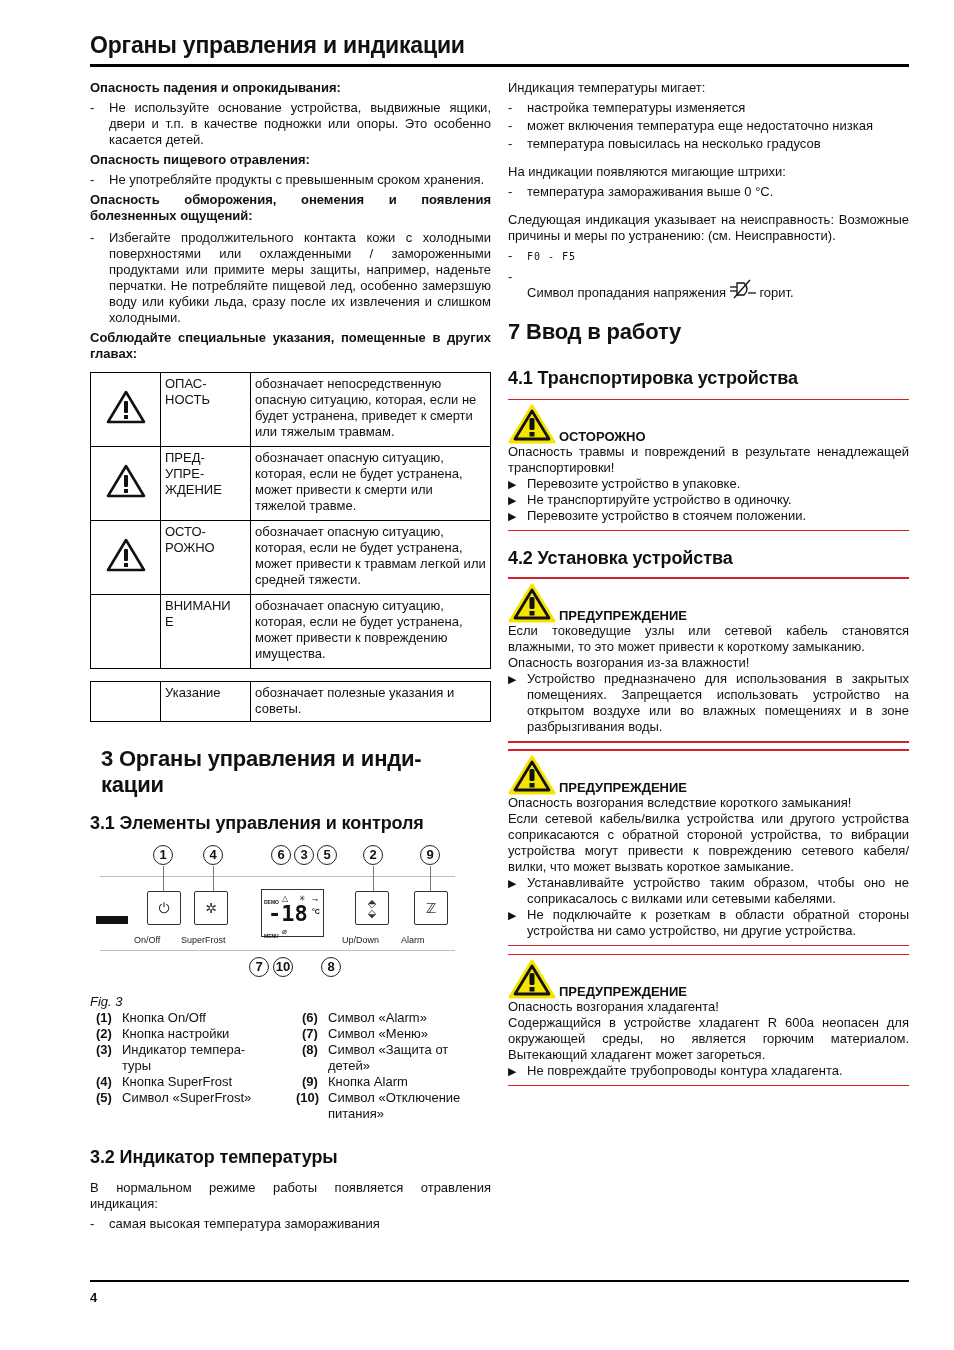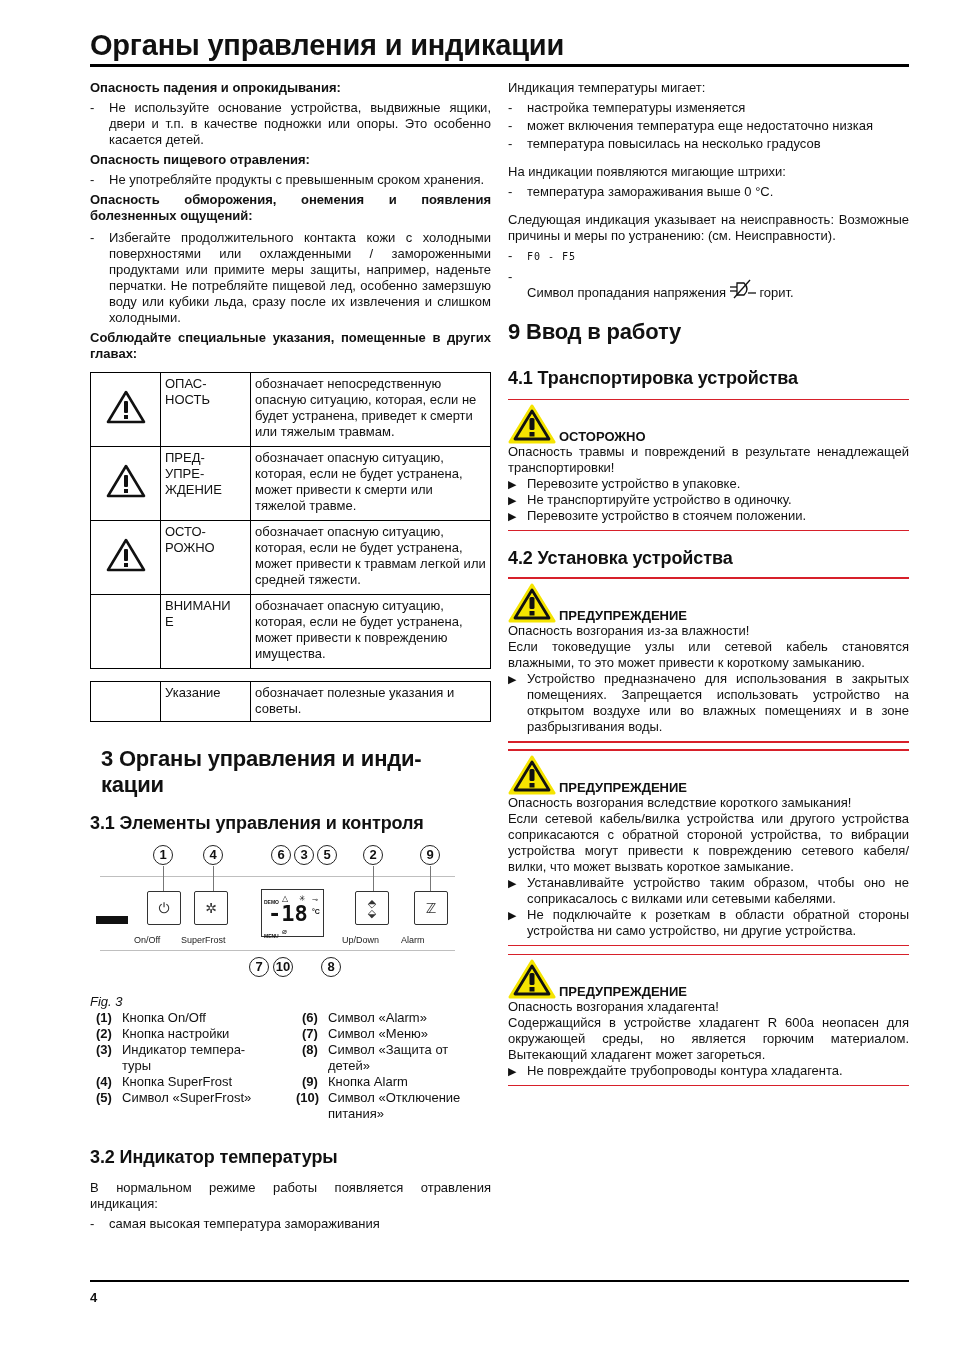--- a/index.html
+++ b/index.html
@@ -1,20 +1,20 @@
 <!DOCTYPE html>
 <html><head>
 <meta charset="utf-8">
 <style>
   * { box-sizing: border-box; margin: 0; padding: 0; }
   html, body { width: 954px; height: 1350px; background: #ffffff; }
   body { position: relative; font-family: "Liberation Sans", "DejaVu Sans", sans-serif; color: #111; font-size: 13px; line-height: 16px; overflow: hidden; }
 
   .page-header { position: absolute; left: 90px; top: 30px; width: 819px; }
-  .page-title { font-size: 29px; font-weight: bold; line-height: 30px; letter-spacing: -0.2px; }
+  .page-title { font-size: 23px; font-weight: bold; line-height: 30px; letter-spacing: -0.2px; }
   .hr-thick { height: 3px; background: #000; margin-top: 4px; }
 
   .col { position: absolute; top: 80px; width: 401px; }
   .col-left { left: 90px; }
   .col-right { left: 508px; }
 
   p { text-align: justify; }
   .bold { font-weight: bold; }
   .dash-list { list-style: none; }
   .dash-list li { position: relative; padding-left: 19px; text-align: justify; }
@@ -276,21 +276,21 @@
           <line x1="0" y1="12" x2="7" y2="12" stroke="#111" stroke-width="1.3"></line>
           <line x1="0" y1="8" x2="7" y2="8" stroke="#111" stroke-width="1.3"></line>
           <path d="M7 4 L7 16 L14 16 Q20 10 14 4 Z" fill="none" stroke="#111" stroke-width="1.3"></path>
           <line x1="4" y1="19" x2="20" y2="1" stroke="#111" stroke-width="1.3"></line>
           <line x1="18" y1="14" x2="26" y2="14" stroke="#111" stroke-width="1.3"></line>
         </svg>
       <span>горит.</span>
     </li>
   </ul>
 
-  <h1 class="sec" style="margin-bottom:22px">9 Ввод в работу</h1>
+  <h1 class="sec" style="margin-bottom:22px">7 Ввод в работу</h1>
   <h2 class="sub" style="margin-bottom:10px">4.1 Транспортировка устройства</h2>
   <div class="red-rule"></div>
 
   <div>
     <div class="warn-head">
       <svg class="ytri" viewBox="0 0 48 40">
           <path d="M24 2 L46 38 L2 38 Z" fill="#f5e400" stroke="#f5e400" stroke-width="3" stroke-linejoin="round"></path>
           <path d="M24 7 L41 35 L7 35 Z" fill="none" stroke="#111" stroke-width="2.8" stroke-linejoin="round"></path>
           <rect x="21.5" y="14" width="5" height="12" rx="1.5" fill="#111"></rect>
           <rect x="21.5" y="28" width="5" height="4.5" fill="#111"></rect>
@@ -312,22 +312,22 @@
   <div>
     <div class="warn-head">
       <svg class="ytri" viewBox="0 0 48 40">
           <path d="M24 2 L46 38 L2 38 Z" fill="#f5e400" stroke="#f5e400" stroke-width="3" stroke-linejoin="round"></path>
           <path d="M24 7 L41 35 L7 35 Z" fill="none" stroke="#111" stroke-width="2.8" stroke-linejoin="round"></path>
           <rect x="21.5" y="14" width="5" height="12" rx="1.5" fill="#111"></rect>
           <rect x="21.5" y="28" width="5" height="4.5" fill="#111"></rect>
         </svg>
       <span class="label">ПРЕДУПРЕЖДЕНИЕ</span>
     </div>
+    <p>Если токоведущие узлы или сетевой кабель становятся влажными, то это может привести к короткому замыканию.</p>
     <p>Опасность возгорания из-за влажности!</p>
-    <p>Если токоведущие узлы или сетевой кабель становятся влажными, то это может привести к короткому замыканию.</p>
     <ul class="arrow-list" style="margin-bottom:6px">
       <li>Устройство предназначено для использования в закрытых помещениях. Запрещается использовать устройство на открытом воздухе или во влажных помещениях и в зоне разбрызгивания воды.</li>
     </ul>
   </div>
   <div class="red-rule thick" style="margin-bottom:6px"></div>
   <div class="red-rule thick"></div>
 
   <div>
     <div class="warn-head">
       <svg class="ytri" viewBox="0 0 48 40">

